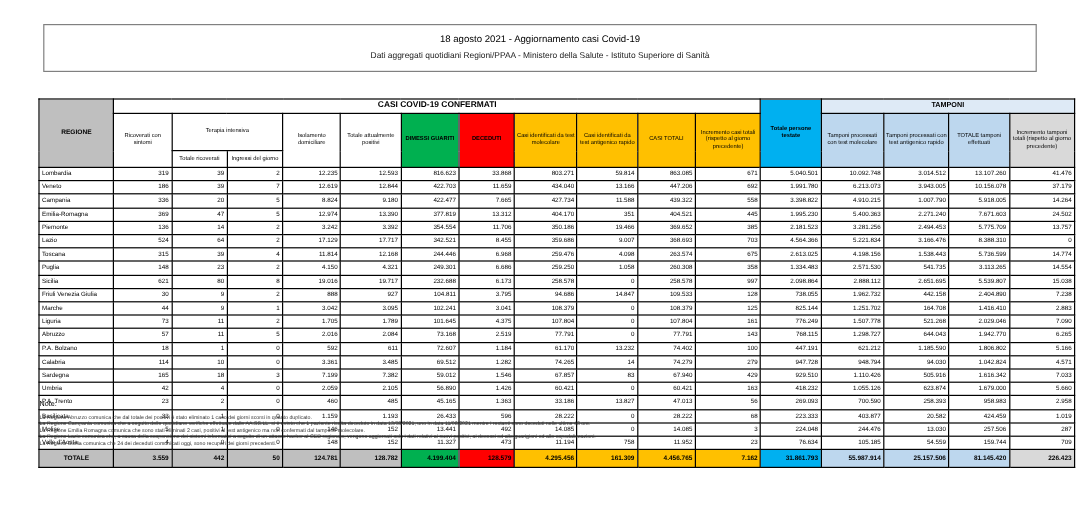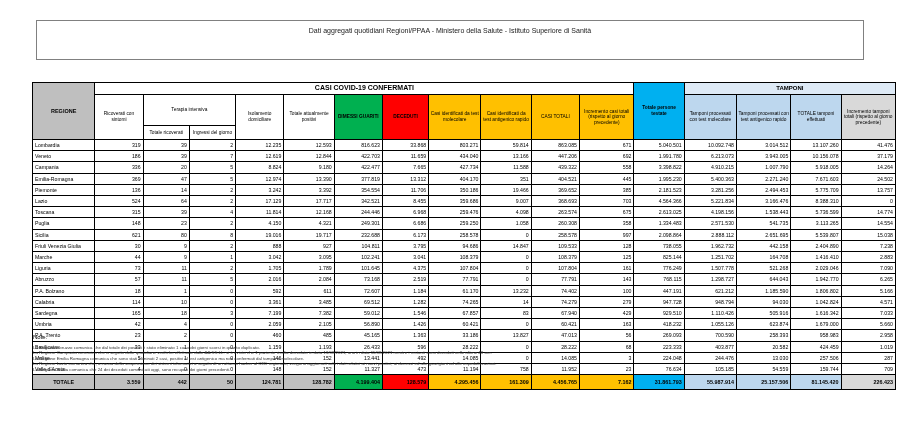--- a/index.html
+++ b/index.html
@@ -56,20 +56,21 @@
 
   
   .notes{position:absolute;left:33px;top:334px;width:840px;}
   .notes-label{font-size:6px;margin-bottom:5px;}
   .note-line{font-size:4.4px;line-height:5.4px;color:#333;}
 </style>
 </head>
 <body>
 
 <div class="title-box">
+  <div class="title-line1">18 agosto 2021 - Aggiornamento casi Covid-19</div>
   <div class="title-line2">Dati aggregati quotidiani Regioni/PPAA - Ministero della Salute - Istituto Superiore di Sanità</div>
 </div>
 
 <table>
   <colgroup>
     <col style="width:62px">
       <col style="width:48px">
       <col style="width:46px">
       <col style="width:46px">
     <col style="width:48px">

